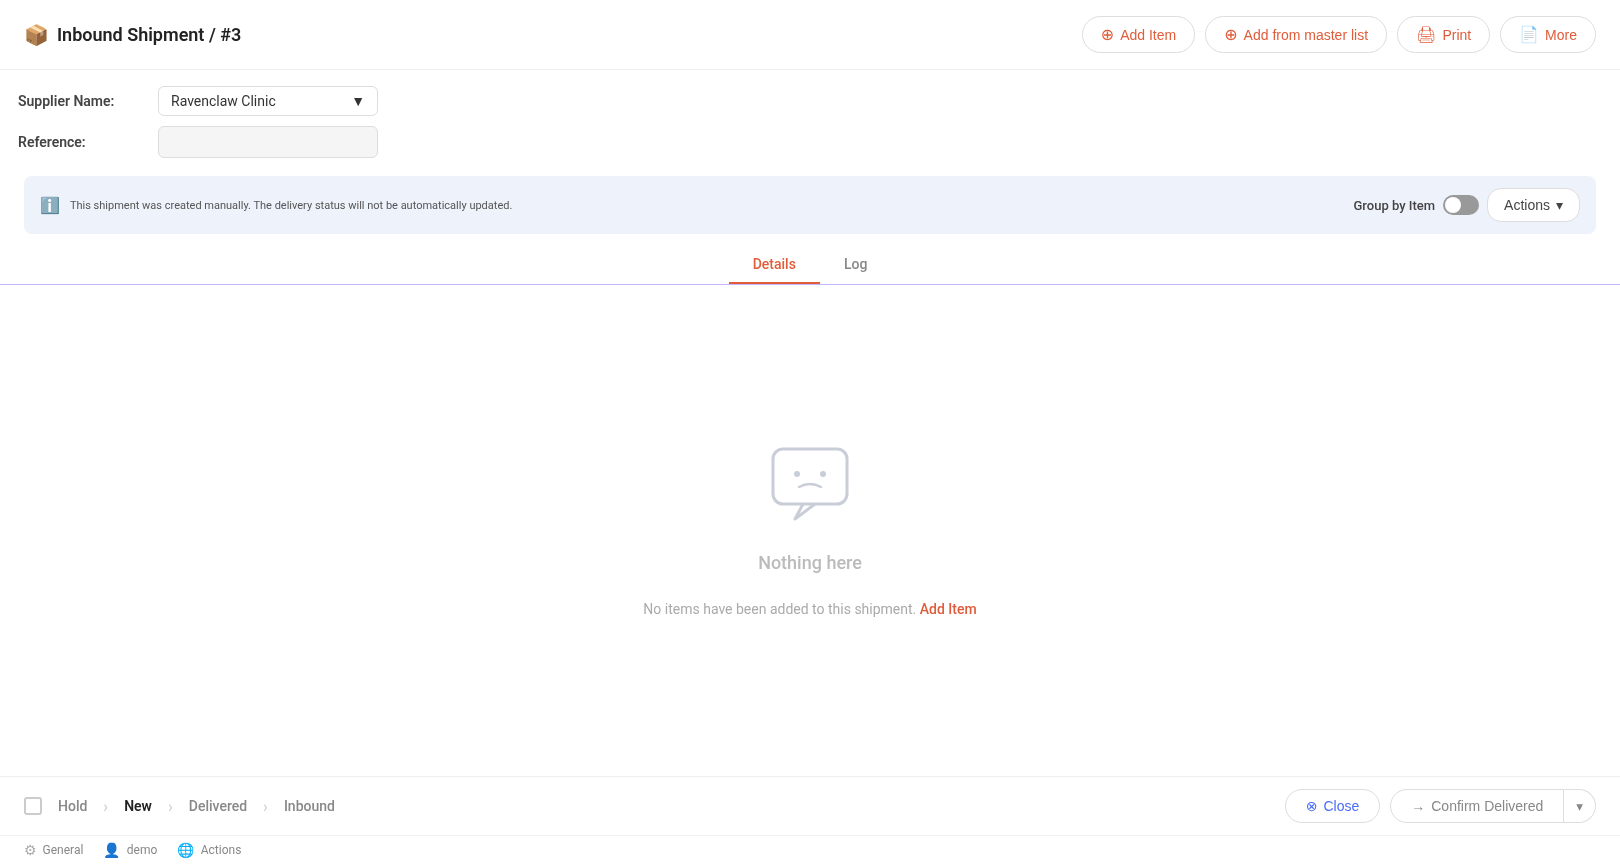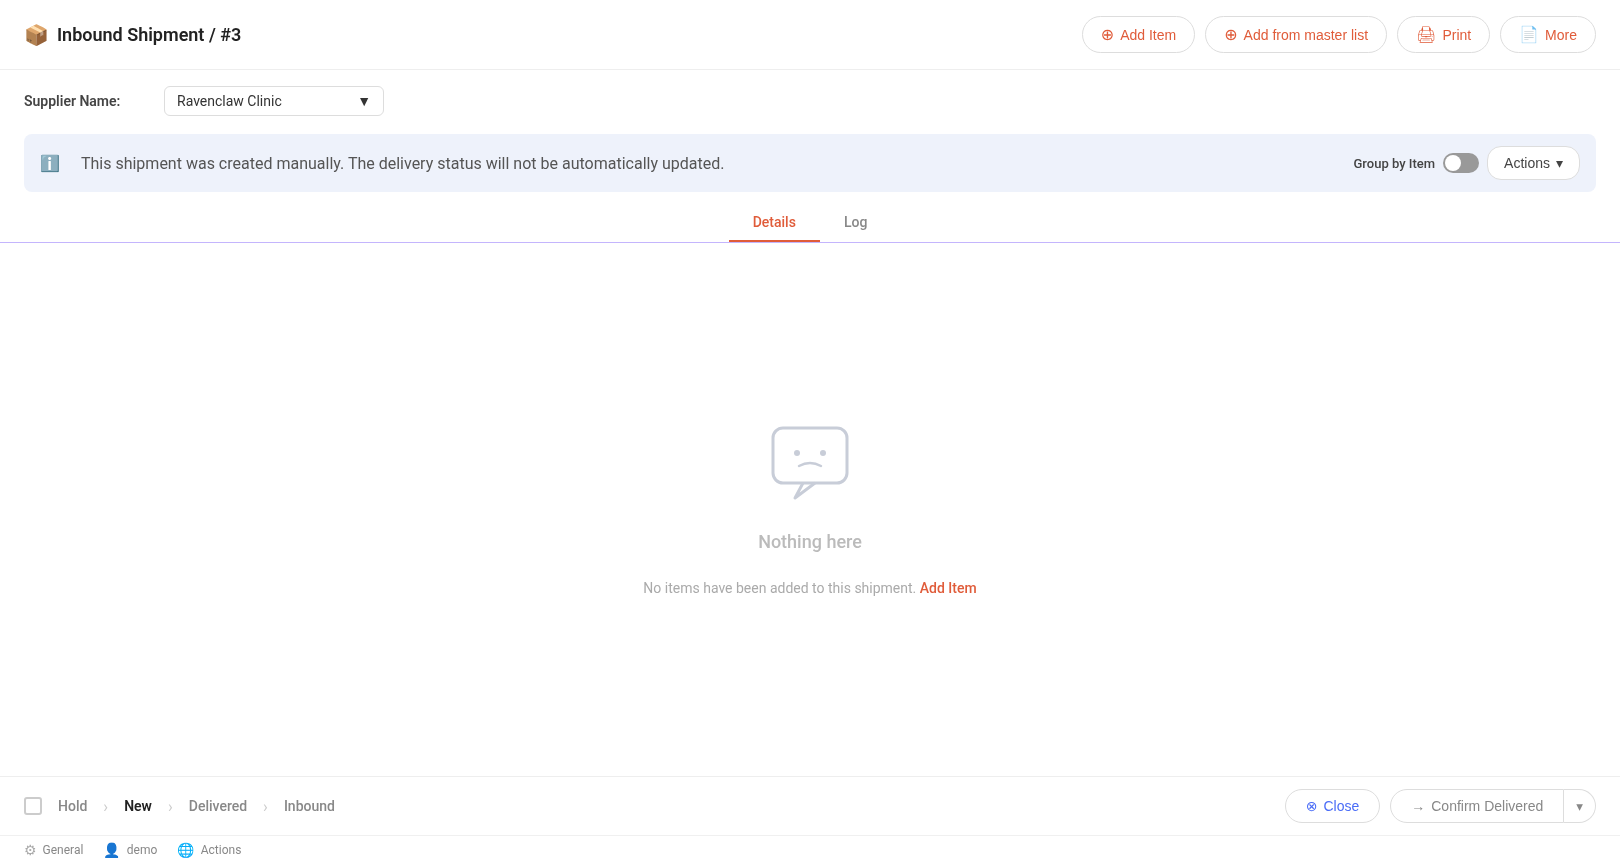--- a/index.html
+++ b/index.html
@@ -51,21 +51,21 @@
       background: #fff;
       cursor: pointer;
       font-size: 14px;
       color: #e05c3a;
       font-weight: 500;
     }
     .btn .btn-icon { font-size: 16px; }
 
     
     .form-section {
-      padding: 16px 24px 8px;
+      padding: 16px 18px 8px;
       flex-shrink: 0;
     }
     .form-row {
       display: flex;
       align-items: center;
       margin-bottom: 10px;
     }
     .form-label {
       font-size: 14px;
       font-weight: 600;
@@ -112,23 +112,22 @@
       display: flex;
       align-items: center;
       gap: 10px;
     }
     .info-icon {
       color: #4a6cf7;
       font-size: 16px;
       flex-shrink: 0;
     }
     .info-text {
-      font-size: 16px;
+      font-size: 11px;
       color: #555;
-      margin-left: 11px;
     }
     .info-banner-right {
       display: flex;
       align-items: center;
       gap: 8px;
     }
     .group-by-toggle {
       display: flex;
       align-items: center;
       gap: 8px;
@@ -365,20 +364,24 @@
   </div>
 </div>
 
 <div class="form-section">
   <div class="form-row">
     <span class="form-label">Supplier Name:</span>
     <div class="form-select">
       <span>Ravenclaw Clinic</span>
       <span>▼</span>
     </div>
+  </div>
+  <div class="form-row">
+    <span class="form-label">Reference:</span>
+    <input class="form-input" type="text" value="" style="">
   </div>
 </div>
 
 <div class="info-banner">
   <div class="info-banner-left">
     <span class="info-icon">ℹ️</span>
     <span class="info-text">This shipment was created manually. The delivery status will not be automatically updated.</span>
   </div>
   <div class="info-banner-right">
     <div class="group-by-toggle">

